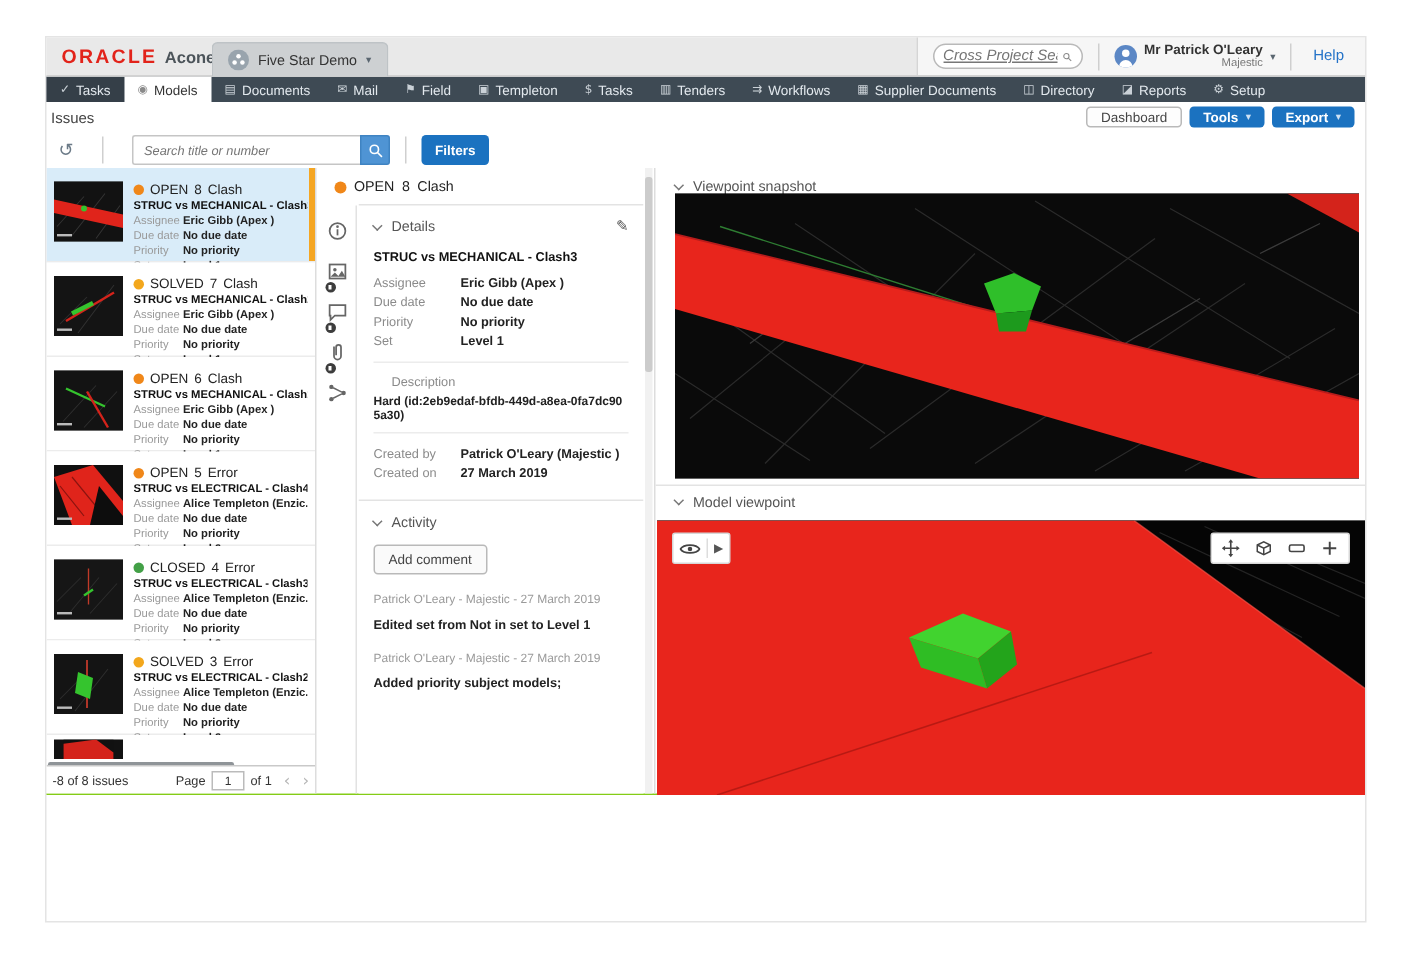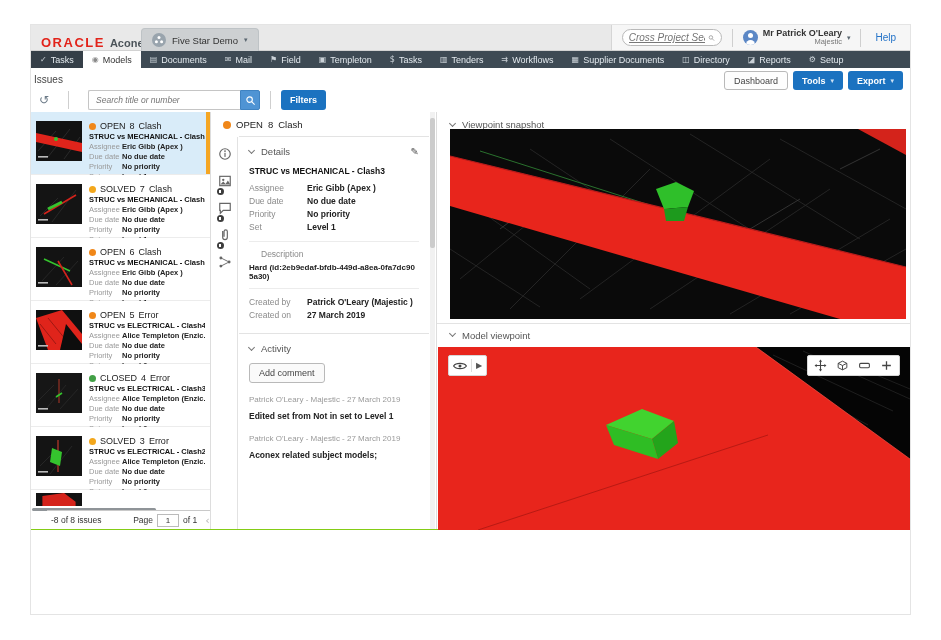--- a/index.html
+++ b/index.html
@@ -5,21 +5,21 @@
   * { box-sizing: border-box; margin: 0; padding: 0; }
   html,body { width: 941px; height: 640px; background: #fff; overflow: hidden;
     font-family: "Liberation Sans", sans-serif; }
   .icon-glyph { font-family: "DejaVu Sans", sans-serif; }
 
   .app { position: absolute; left: 30px; top: 24px; width: 881px; height: 591px;
     background: #fff; border: 1px solid #e4e4e4; }
 
   
   .topbar { position: relative; height: 26px; background: #e9e9e9; border-bottom: 1px solid #d2d2d2;
-    display: flex; align-items: flex-end; }
+    display: flex; align-items: center; }
   .logo { margin-left: 10px; display: flex; align-items: baseline; gap: 5px; }
   .logo .oracle { color: #e2231a; font-weight: bold; font-size: 13px; letter-spacing: 1.5px; }
   .logo .aconex { color: #4c545a; font-size: 11px; font-weight: bold; }
   .proj-tab { position: absolute; left: 110px; top: 3px; height: 23px; background: #cdd0d2;
     border: 1px solid #bec3c6; border-bottom: none; border-radius: 4px 4px 0 0;
     display: flex; align-items: center; padding: 0 10px; gap: 6px; }
   .proj-label { font-size: 9.5px; color: #333; }
   .caret { font-size: 7px; color: #5a6670; }
   .user-zone { margin-left: auto; height: 100%; background: #f6f6f6; display: flex; align-items: center;
     border-left: 1px solid #d5d5d5; padding-left: 10px; }
@@ -45,21 +45,21 @@
     font-size: 9px; color: #e3e9ee; }
   .nav-item .nicon { font-size: 8px; opacity: .85; }
   .nav-item.first { background: #353f48; }
   .nav-item.active { background: #fff; color: #333; }
   .nav-item.active .nicon { color: #8a8a8a; opacity: 1; }
 
   
   .pagehead { position: absolute; top: 46px; left: 0; right: 0; height: 18px; }
   .issues-title { position: absolute; left: 3px; top: 3px; font-size: 10px; color: #444; }
   .head-buttons { position: absolute; right: 7px; top: 0; display: flex; gap: 5px; }
-  .btn { font-size: 9px; border-radius: 3px; height: 19px; display: flex; align-items: center;
+  .btn { font-size: 9px; border-radius: 3px; height: 14px; display: flex; align-items: center;
     padding: 0 9px; gap: 5px; cursor: default; }
   .btn.light { background: #fdfdfd; border: 1px solid #b9b9b9; color: #444; }
   .btn.blue { background: #1b72c0; color: #fff; font-weight: bold; }
   .btn.blue .caret { color: #cfe2f4; }
 
   .toolbar { position: absolute; top: 64px; left: 0; height: 22px; display: flex; align-items: center; }
   .refresh { color: #6b7a87; font-size: 12px; margin: 0 9px 0 8px; }
   .search-wrap { display: flex; margin-left: 9px; }
   .search-input { width: 152px; height: 20px; border: 1px solid #c5c5c5; border-right: none;
     border-radius: 2px 0 0 2px; font-size: 8.5px; font-style: italic; color: #888; padding: 0 7px;
@@ -84,21 +84,21 @@
   .issue-top { display: flex; align-items: center; gap: 4px; font-size: 9px; color: #222; margin-bottom: 1px; }
   .dot { width: 7px; height: 7px; border-radius: 50%; flex: none; }
   .dot.open { background: #f08719; } .dot.solved { background: #f3a71c; } .dot.closed { background: #43a047; }
   .dot.sm { width: 8px; height: 8px; }
   .issue-title { font-weight: bold; font-size: 7.5px; color: #111; white-space: nowrap; overflow: hidden; }
   .frow { display: flex; } .flabel { width: 33px; color: #999; flex: none; }
   .fval { color: #222; font-weight: bold; white-space: nowrap; overflow: hidden; }
   .issue-card.partial { height: 16px; overflow: hidden; border-bottom: none; padding-top: 3px; }
   .hscroll { position: absolute; left: 1px; top: 396px; width: 124px; height: 3px;
     background: #8f9498; border-radius: 2px; }
-  .list-pager { position: absolute; left: 16px; bottom: 0; width: 100%; height: 19px; border-top: 1px solid #c9c9c9;
+  .list-pager { position: absolute; left: 0; bottom: 0; width: 100%; height: 19px; border-top: 1px solid #c9c9c9;
     background: #fff; display: flex; align-items: center; font-size: 8.5px; color: #333; padding: 0 4px; }
   .pager-count { margin-right: auto; }
   .page-box { width: 22px; height: 13px; border: 1px solid #bbb; font-size: 8px; text-align: center;
     margin: 0 4px; outline: none; font-family: "Liberation Sans", sans-serif; color: #333; }
   .pager-chev { color: #b5b5b5; font-size: 11px; margin-left: 8px; }
 
   
   .mid-panel { position: absolute; left: 181px; top: 0; width: 223px; height: 100%; }
   .mid-head { display: flex; align-items: center; gap: 5px; padding: 7px 0 0 11px; font-size: 9.5px; color: #222; }
   .rail { position: absolute; left: 0; top: 25px; width: 26px; bottom: 0; border-right: 1px solid #e2e2e2;
@@ -604,21 +604,21 @@
             <span>Activity</span>
           </div>
           <div class="add-comment">Add comment</div>
 
           <div>
             <div class="act-meta">Patrick O'Leary - Majestic - 27 March 2019</div>
             <div class="act-line">Edited set from Not in set to Level 1</div>
           </div>
           <div>
             <div class="act-meta">Patrick O'Leary - Majestic - 27 March 2019</div>
-            <div class="act-line">Aconex related subject models;</div>
+            <div class="act-line">Added priority subject models;</div>
 
           </div>
           
           
         </div>
       </div>
 
       <div class="mid-scroll">
         <div class="mid-scroll-thumb"></div>
       </div>

